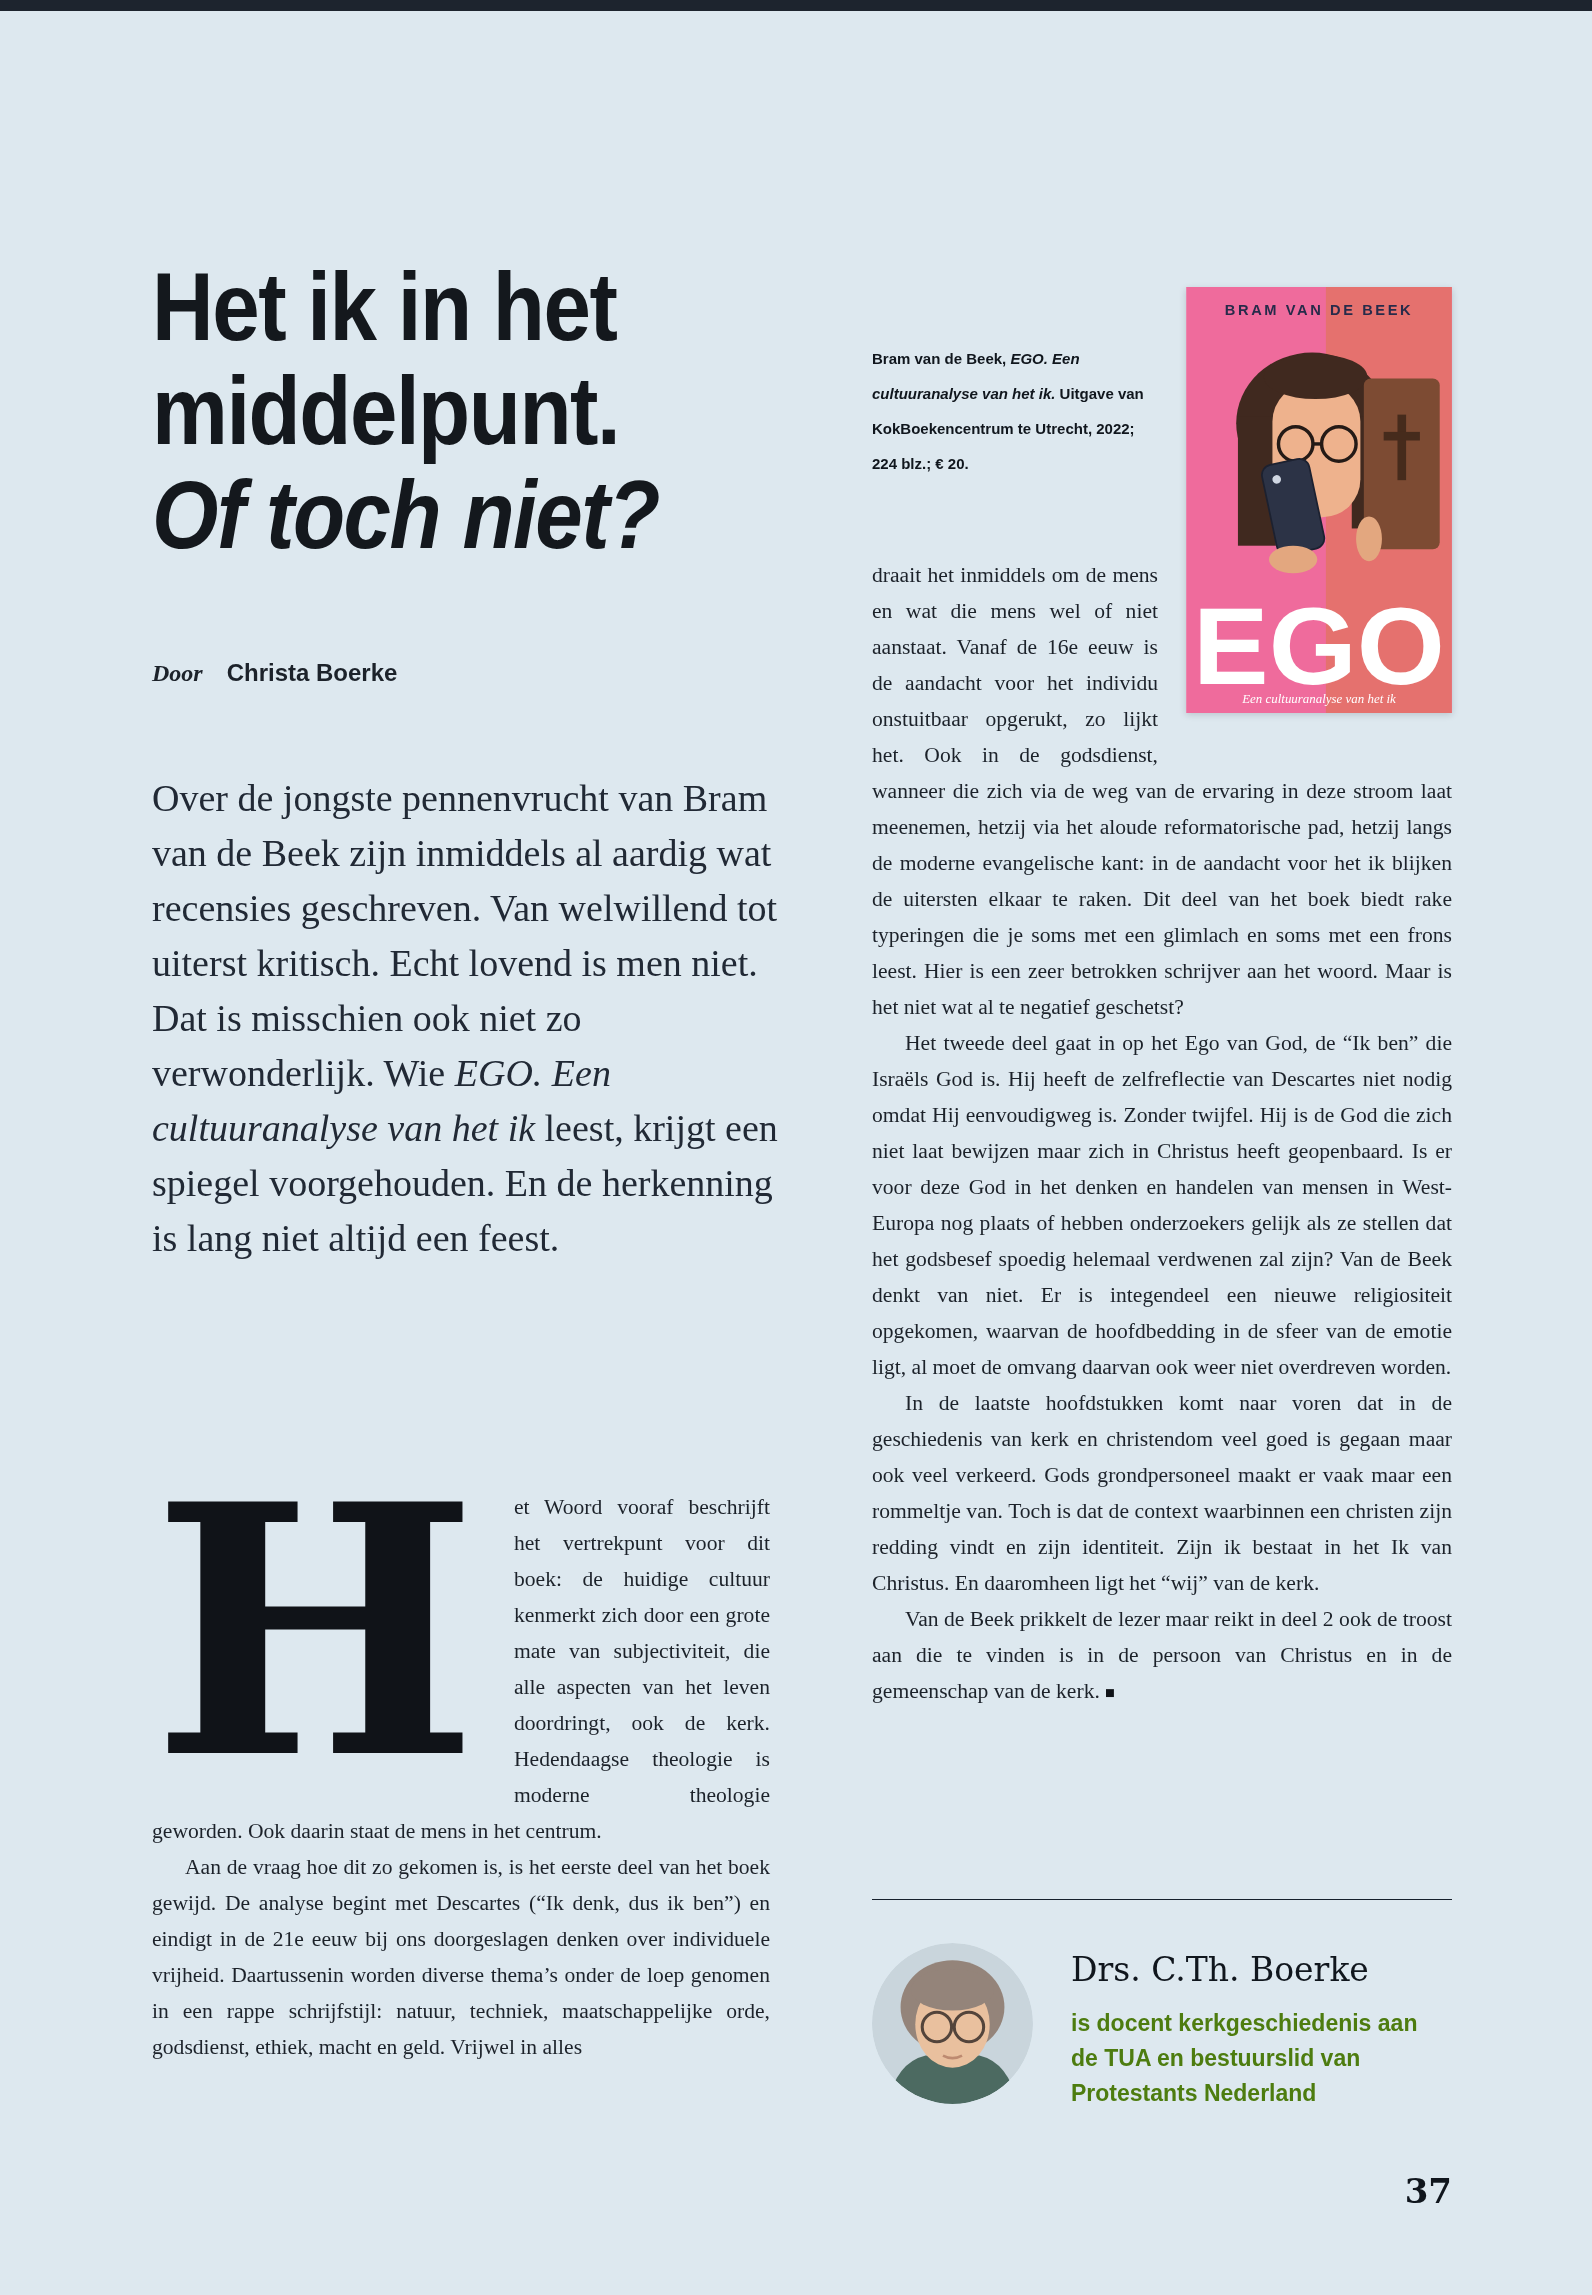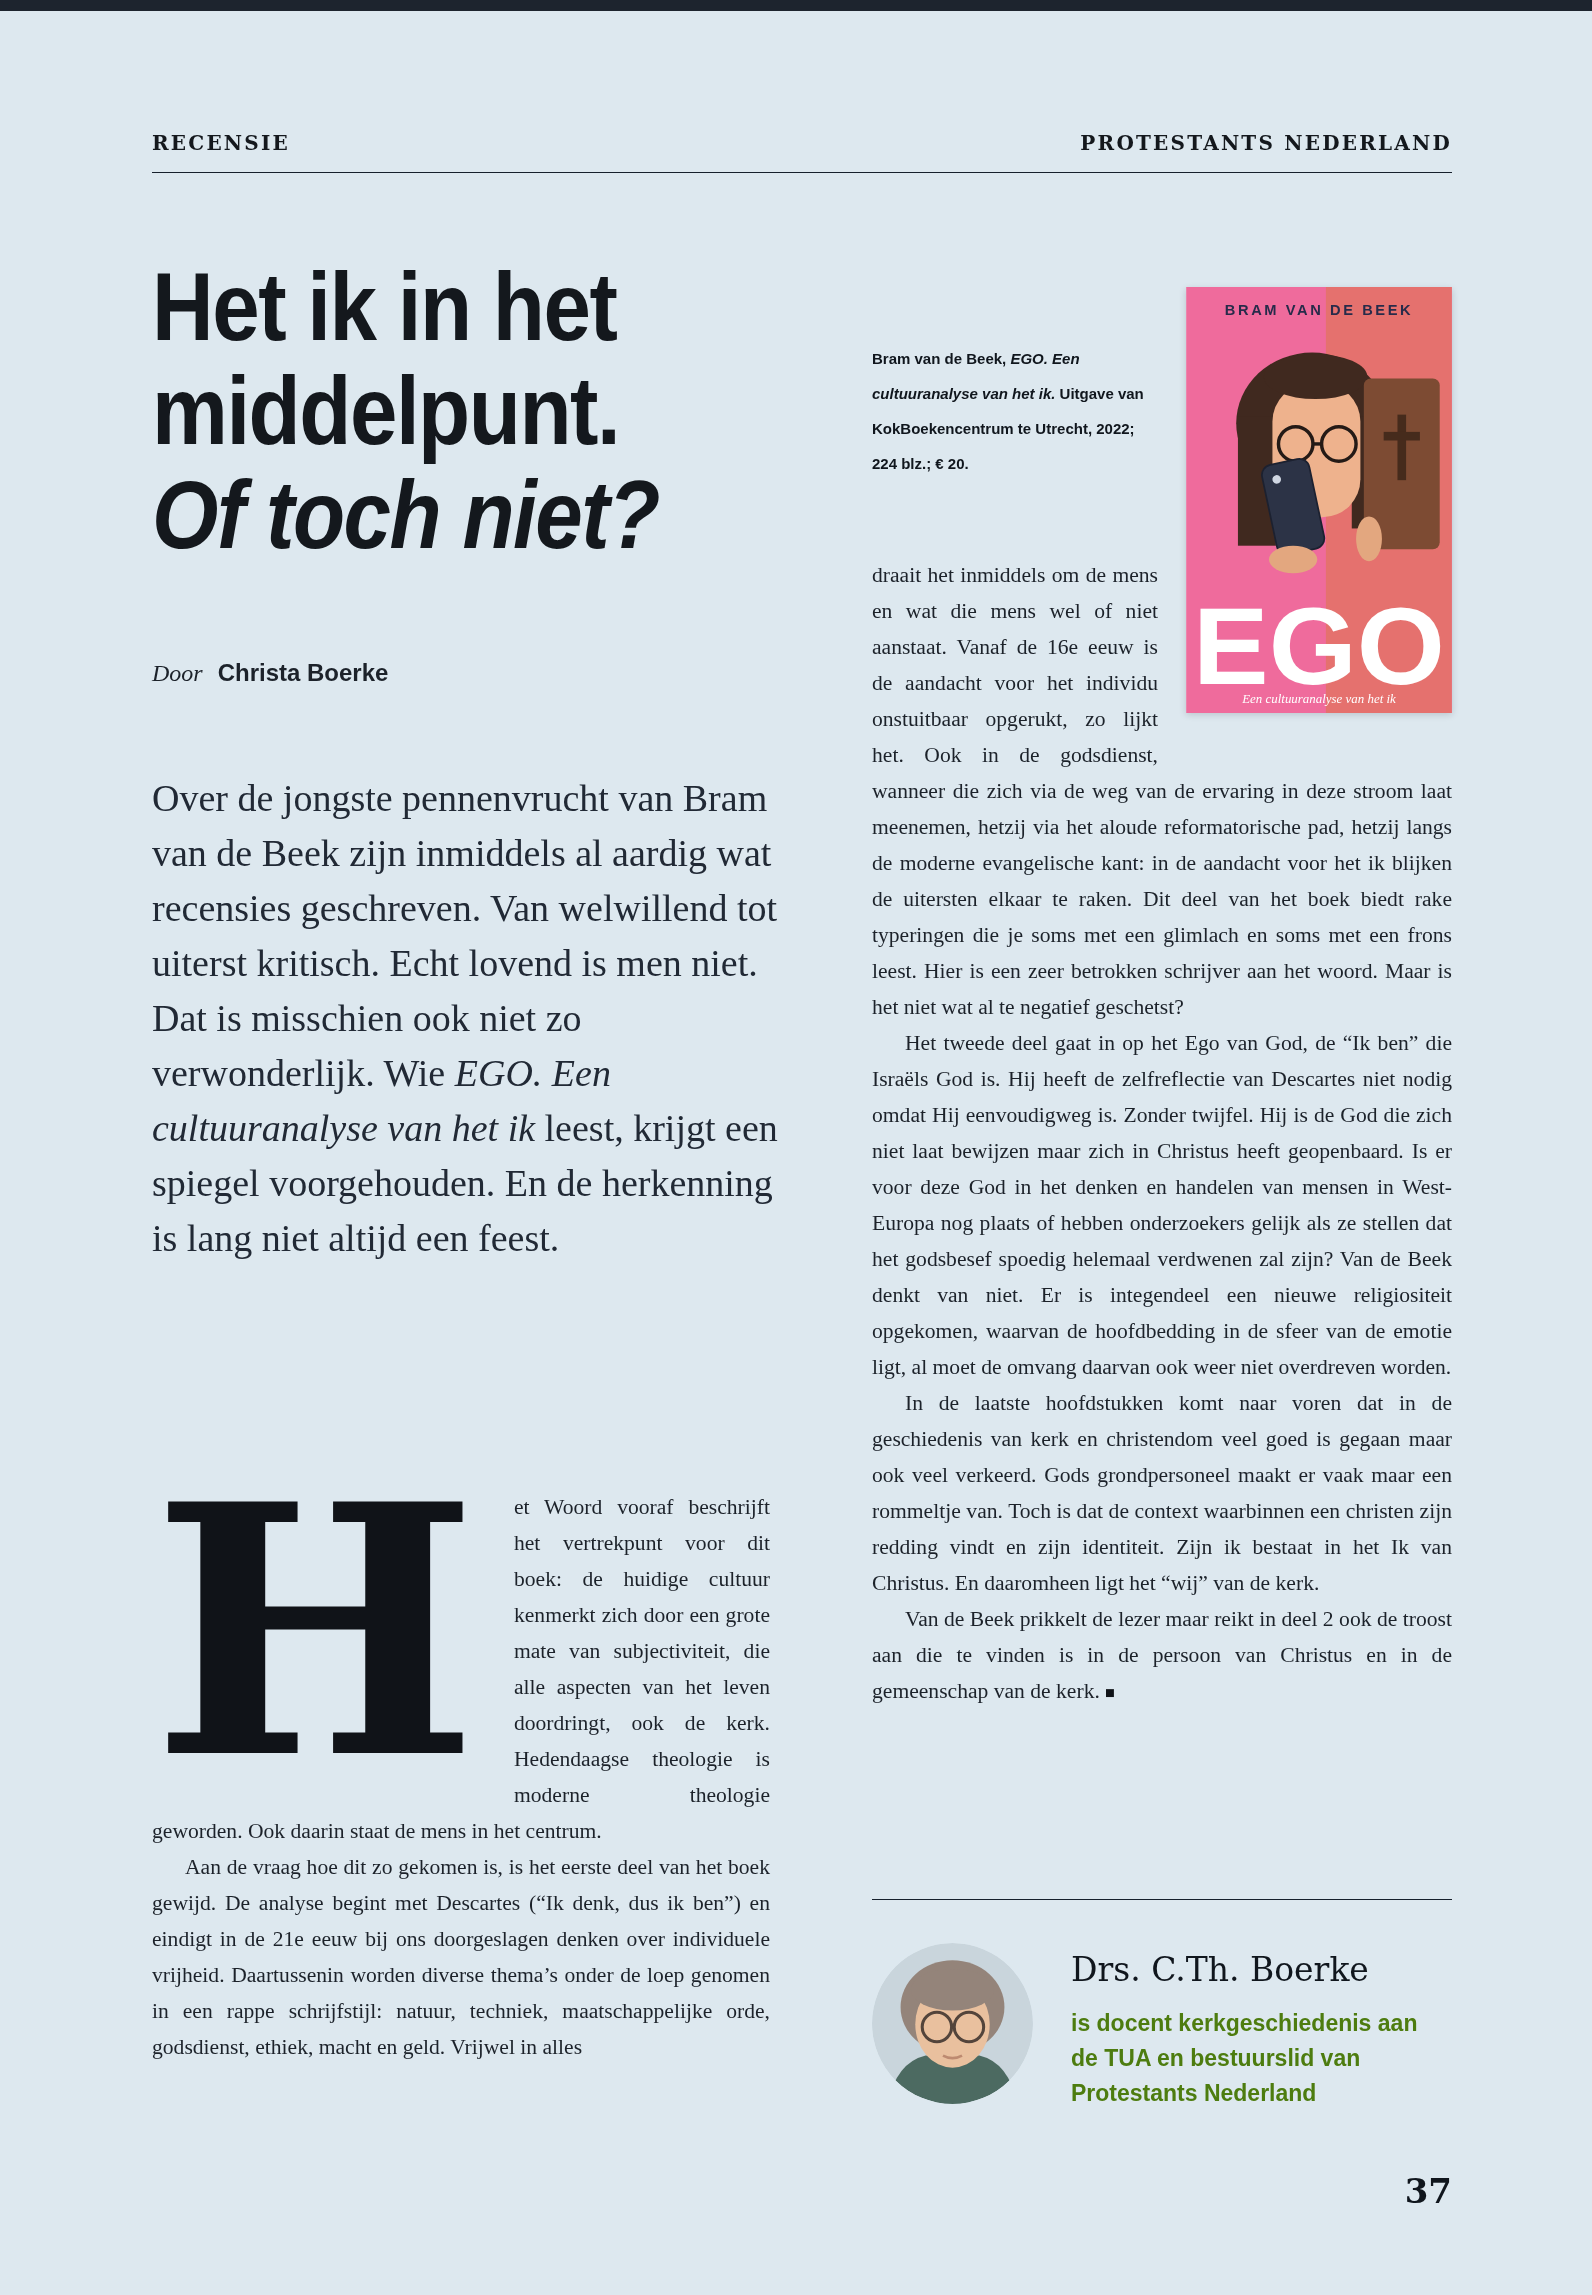--- a/index.html
+++ b/index.html
@@ -27,21 +27,21 @@
   }
   .headline {
     position:absolute; left:152px; top:255px; width:656px;
     font-family:Liberation Sans, sans-serif; font-weight:700;
     font-size:97px; line-height:1.07; color:var(--ink,#14181d);
     letter-spacing:-1.7px;
   }
   .hl-line { display:block; transform:scaleX(.88); transform-origin:left; white-space:nowrap; }
   .hl-line.italic { font-style:italic; }
   .byline { position:absolute; left:152px; top:659px; font-size:24px; color:var(--text,#1c222a); }
-  .byline-prefix { font-family:"Liberation Serif", serif; font-style:italic; margin-right:9px; }
+  .byline-prefix { font-family:"Liberation Serif", serif; font-style:italic; margin-right:18px;font-weight:bold; }
   .byline-author { font-family:"Liberation Sans", sans-serif; font-weight:700; }
   .lead {
     position:absolute; left:152px; top:771px; width:642px;
     font-family:"Liberation Serif", serif; font-size:38px; line-height:55px;
     color:#212935;
   }
   .seg-italic { font-style:italic; }
   .para {
     font-family:"Liberation Serif", serif; font-size:21.6px; line-height:36px;
     color:var(--text,#1c222a); text-align:justify;
@@ -100,24 +100,20 @@
     font-size:34px; color:#10161d;
   }
 </style>
 </head>
 <body>
 
 <div class="page">
 
   <div class="topbar"></div>
 
-  <div class="header-row">
-    <span class="header-label">RECENSIE</span>
-    <span class="header-label">PROTESTANTS NEDERLAND</span>
-  </div>
 
   <h1 class="headline">
     <span class="hl-line">Het ik in het</span>
     <span class="hl-line">middelpunt.</span>
     <span class="hl-line italic">Of toch niet?</span>
   </h1>
 
   <div class="byline">
     <span class="byline-prefix">Door</span>
     <span class="byline-author">Christa Boerke</span>

